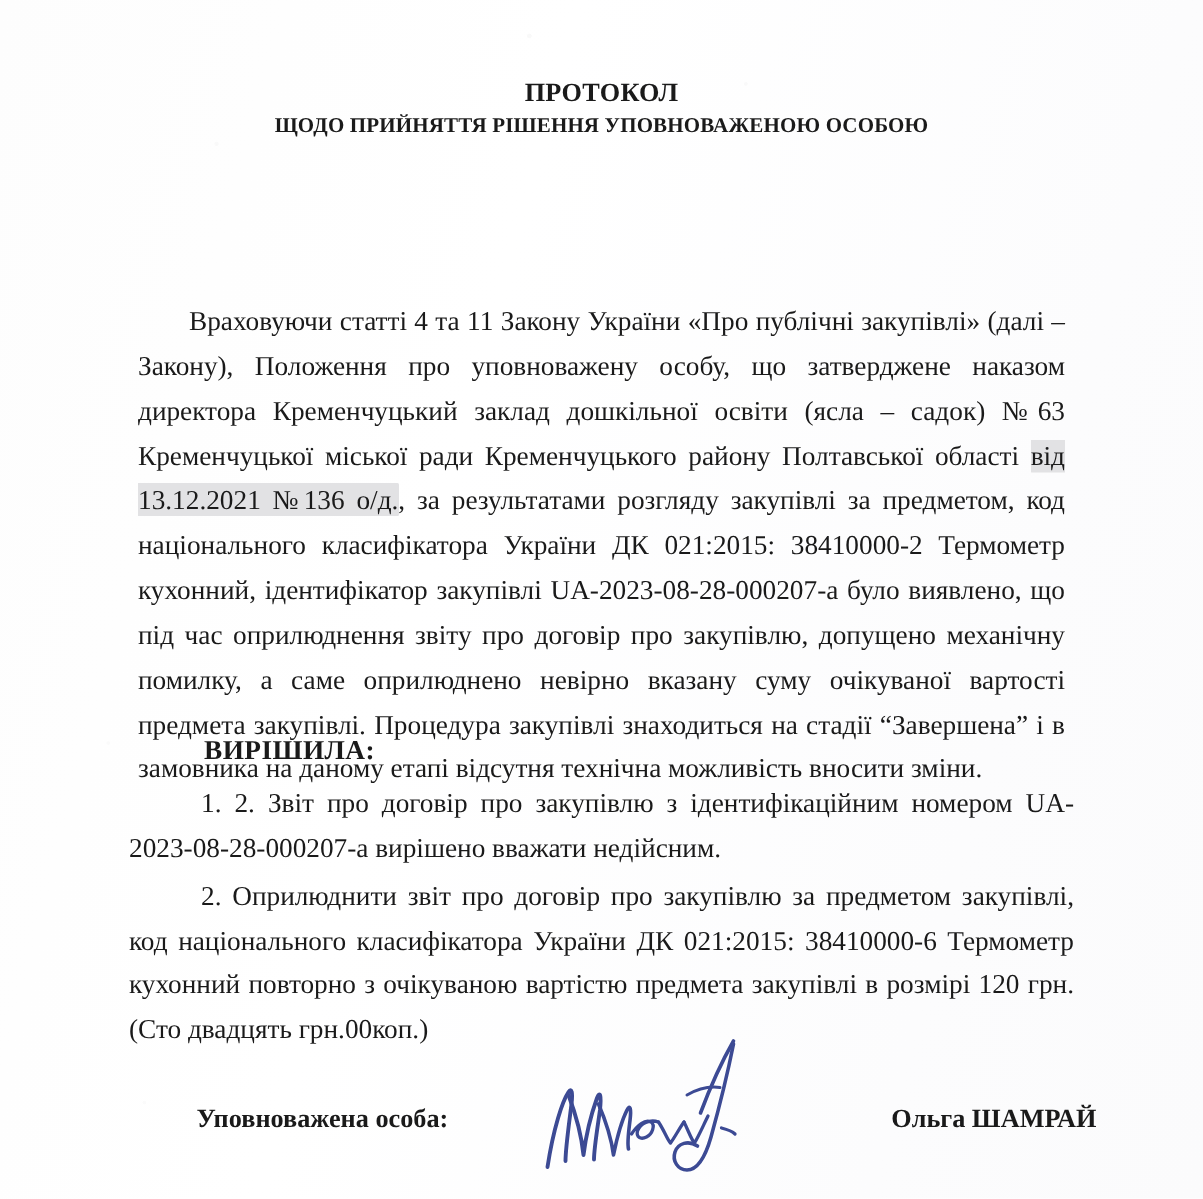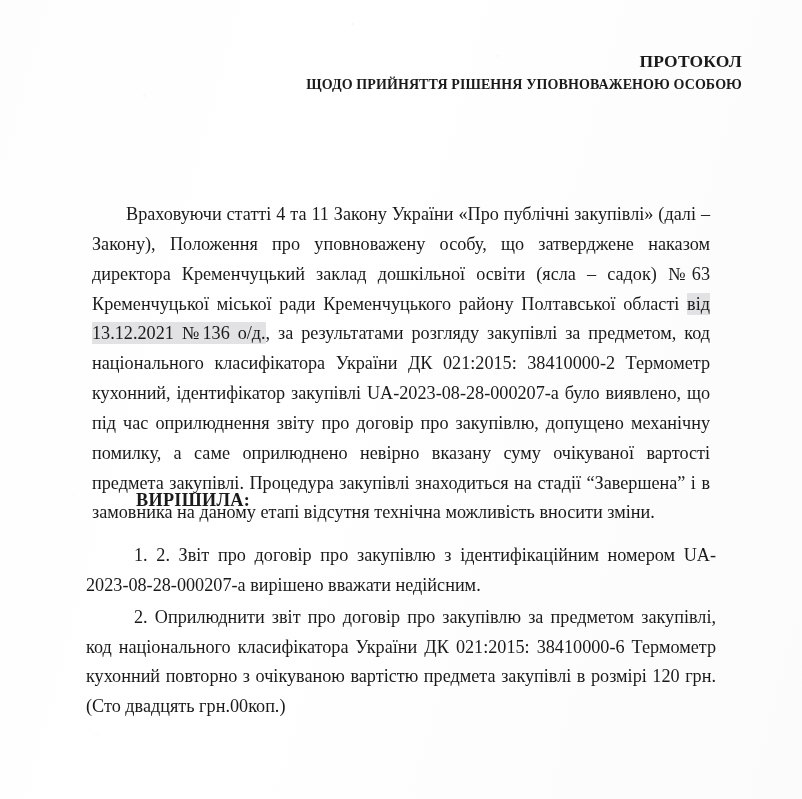--- a/index.html
+++ b/index.html
@@ -36,21 +36,21 @@
     width: 802px;
     height: 799px;
   }
 
   
   .title-block {
     position: absolute;
     left: 60px;
     top: 52px;
     width: 682px;
-    text-align: right;
+    text-align: center;
   }
   .doc-title {
     font-weight: bold;
     font-size: 17.5px;
     letter-spacing: 0.2px;
     line-height: 1.12;
     margin: 0;
   }
   .doc-subtitle {
     font-weight: bold;
@@ -109,21 +109,20 @@
 
   .items-block {
     position: absolute;
     left: 86px;
     top: 521px;
     width: 630px;
     font-size: 18.2px;
     line-height: 1.64;
     text-align: justify;
     text-justify: inter-word;
-    margin-top: 20px;
   }
   .items-block p {
     margin: 0;
     text-indent: 48px;
   }
   .items-block p + p {
     margin-top: 2px;
   }
 
   
@@ -176,14 +175,34 @@
     <p class="para-indent"><span>Враховуючи статті 4 та 11 Закону України «Про публічні закупівлі» (далі – Закону), Положення про уповноважену особу, що затверджене наказом директора Кременчуцький заклад дошкільної освіти (ясла – садок) №63 Кременчуцької міської ради Кременчуцького району Полтавської області </span><span class="hl">від 13.12.2021 №136 о/д.</span><span>, за результатами розгляду закупівлі за предметом, код національного класифікатора України   ДК 021:2015: 38410000-2</span><span> Термометр кухонний, ідентифікатор закупівлі UA-2023-08-28-000207-а було виявлено, що під час оприлюднення звіту про договір про закупівлю,  допущено механічну помилку, а саме оприлюднено невірно вказану суму очікуваної вартості предмета закупівлі. Процедура закупівлі знаходиться на стадії “Завершена” і в замовника на даному етапі відсутня технічна можливість вносити зміни.</span></p>
   </div>
 
   <div class="resolved-head">ВИРІШИЛА:</div>
 
   <div class="items-block">
     <p>1. 2. Звіт про договір про закупівлю з ідентифікаційним номером  UA-2023-08-28-000207-а  вирішено вважати недійсним.</p>
     <p>2.  Оприлюднити звіт про договір про закупівлю за предметом закупівлі, код національного класифікатора України ДК 021:2015: 38410000-6  Термометр кухонний повторно з очікуваною вартістю предмета закупівлі в розмірі  120 грн. (Сто двадцять грн.00коп.)</p>
   </div>
 
+  <div class="sign-row">
+    <span class="sign-label">Уповноважена особа:</span>
+
+    <svg class="signature-mark" viewBox="0 0 160 95" xmlns="http://www.w3.org/2000/svg">
+      <g fill="none" stroke="#3c4a94" stroke-linecap="round" stroke-linejoin="round">
+        <path d="M10 88 C14 62, 20 44, 24 38 C26 35, 27 38, 26 46 C24 62, 22 76, 22 84" stroke-width="2.6"></path>
+        <path d="M24 40 C30 56, 33 70, 34 80 C35 72, 38 56, 43 42 C45 37, 46 40, 45 50 C43 64, 41 76, 41 83" stroke-width="2.6"></path>
+        <path d="M44 46 C50 60, 53 72, 54 80 C56 70, 59 58, 63 50 C65 46, 66 49, 65 57 C64 65, 63 72, 64 76" stroke-width="2.4"></path>
+        <path d="M66 66 C70 60, 75 56, 79 58 C82 60, 80 66, 76 68 C72 70, 69 68, 70 64 C72 59, 78 56, 84 58" stroke-width="2.2"></path>
+        <path d="M84 58 C88 64, 90 70, 92 72 C95 68, 98 62, 101 58" stroke-width="2.2"></path>
+        <path d="M101 58 C104 64, 106 70, 108 72 C111 67, 114 60, 117 54" stroke-width="2.2"></path>
+        <path d="M112 52 C118 36, 126 18, 134 4" stroke-width="2.4"></path>
+        <path d="M134 6 C130 26, 124 50, 119 68 C115 82, 110 90, 103 90 C97 90, 93 84, 95 78 C97 72, 104 70, 110 74" stroke-width="2.4"></path>
+        <path d="M103 40 C110 36, 118 34, 125 35" stroke-width="2.0"></path>
+        <path d="M126 62 C130 63, 133 64, 135 66" stroke-width="2.2"></path>
+      </g>
+    </svg>
+
+    <span class="sign-name">Ольга ШАМРАЙ</span>
+  </div>
 
 </div>
 
 </body></html>

